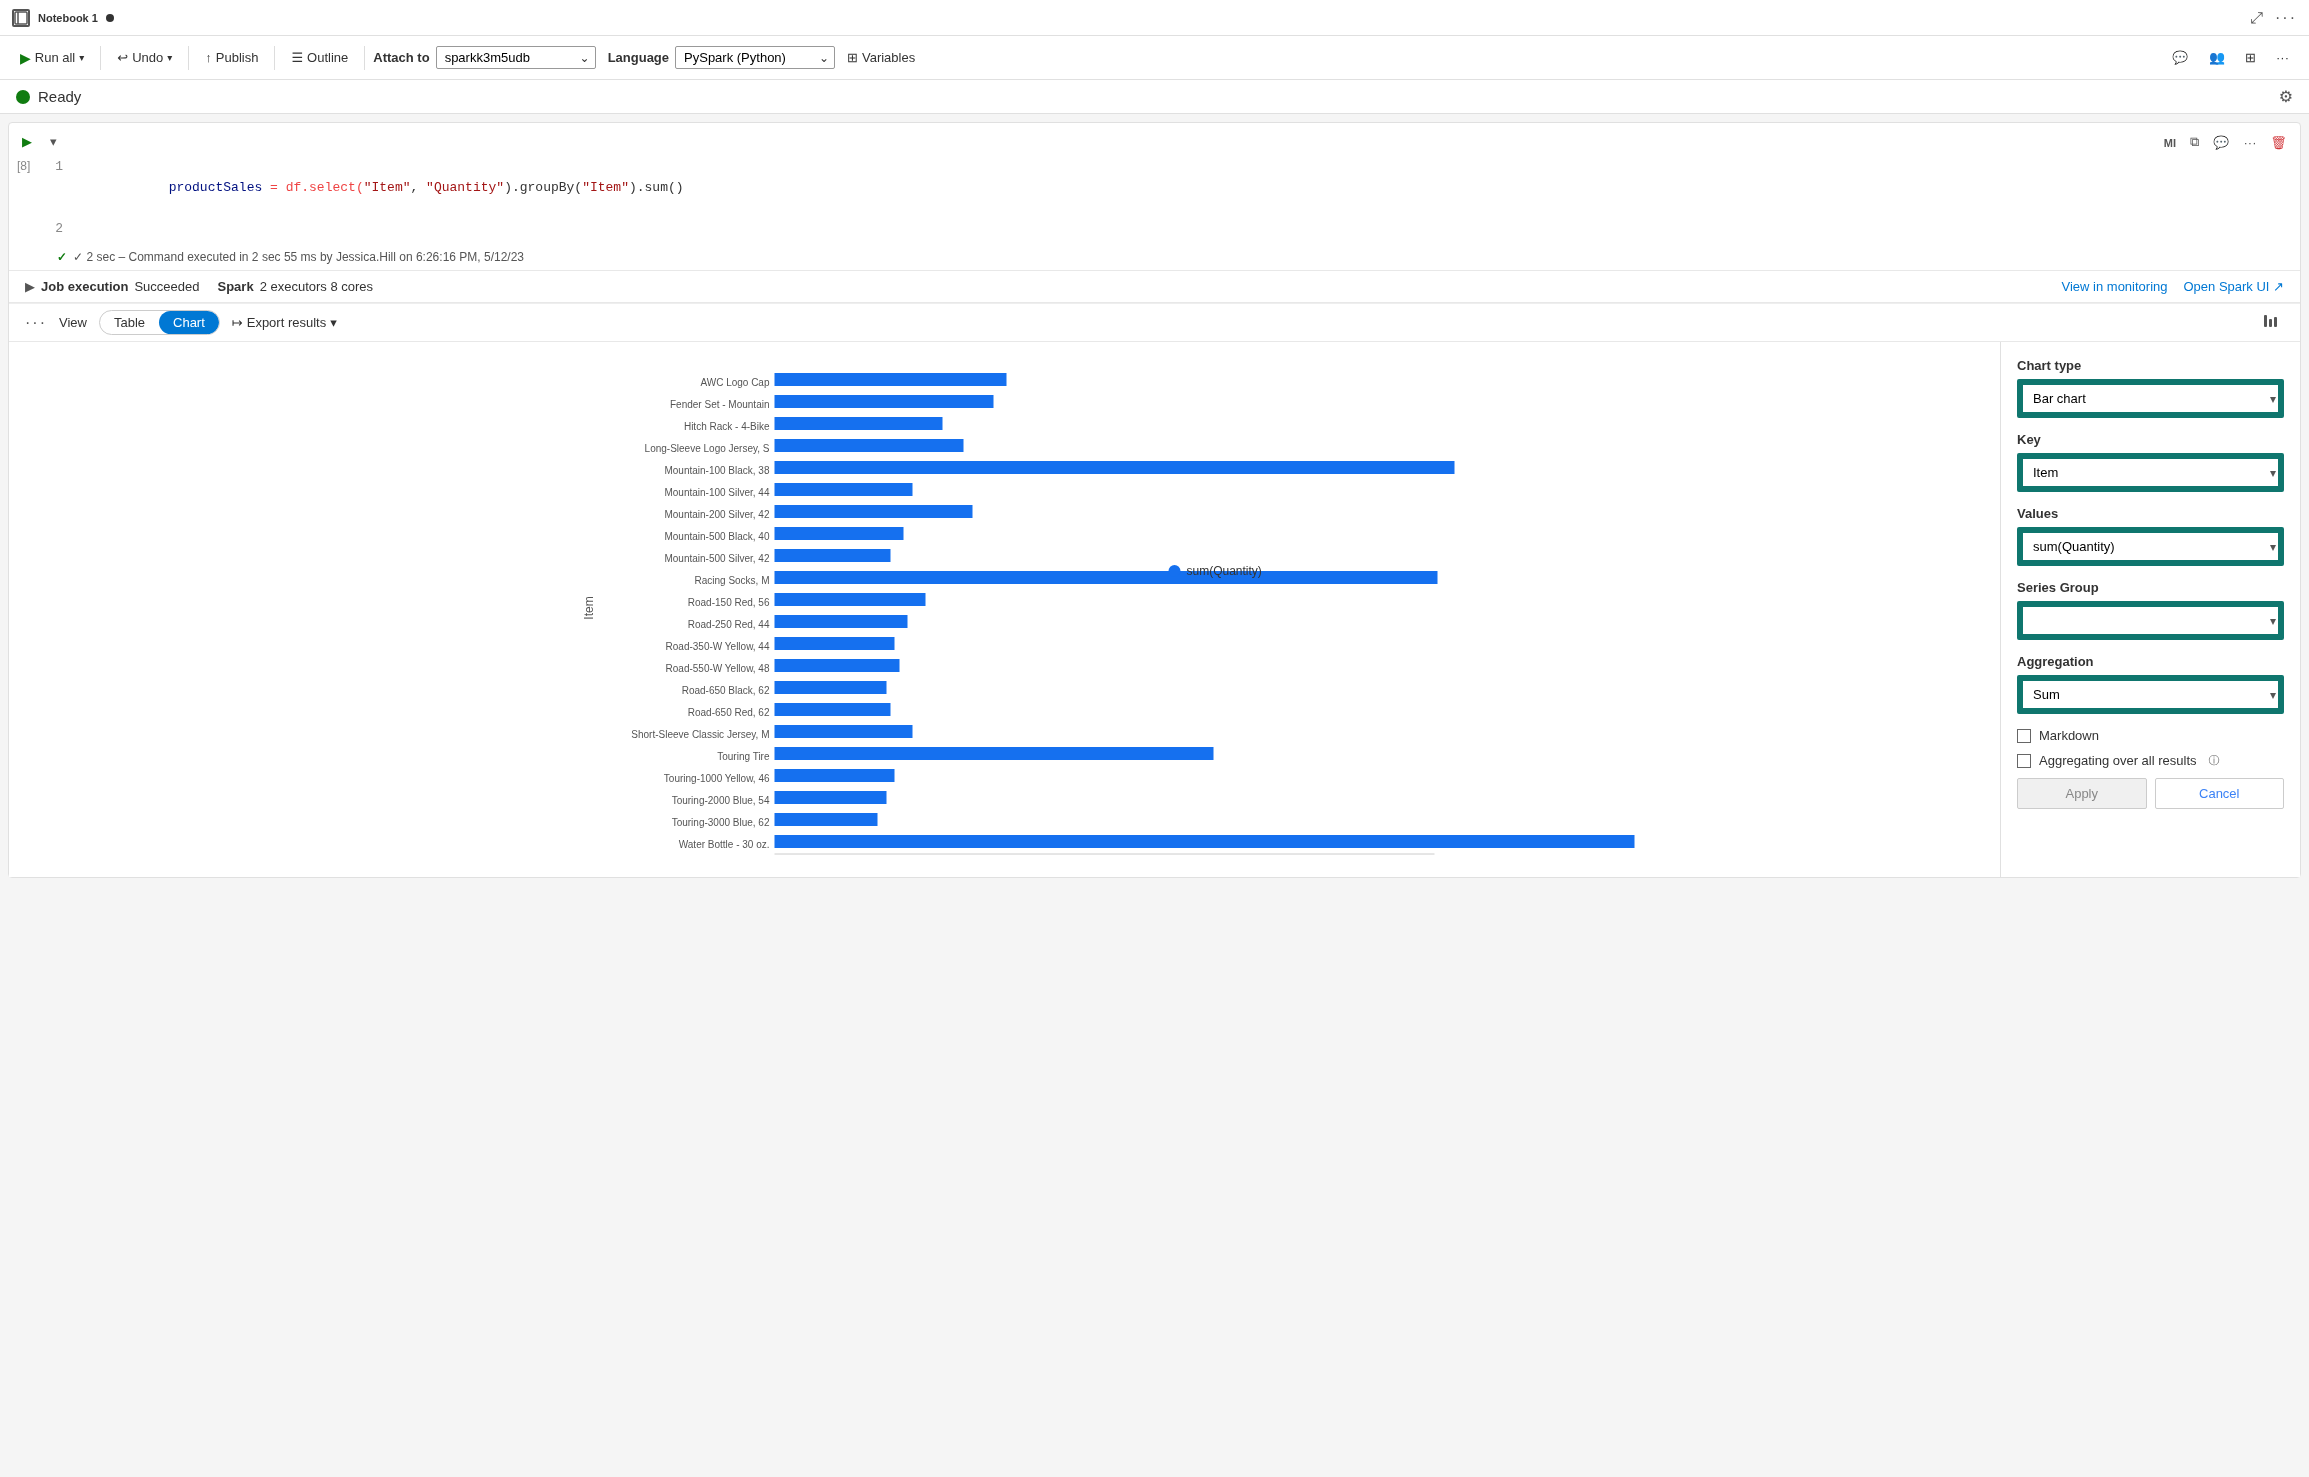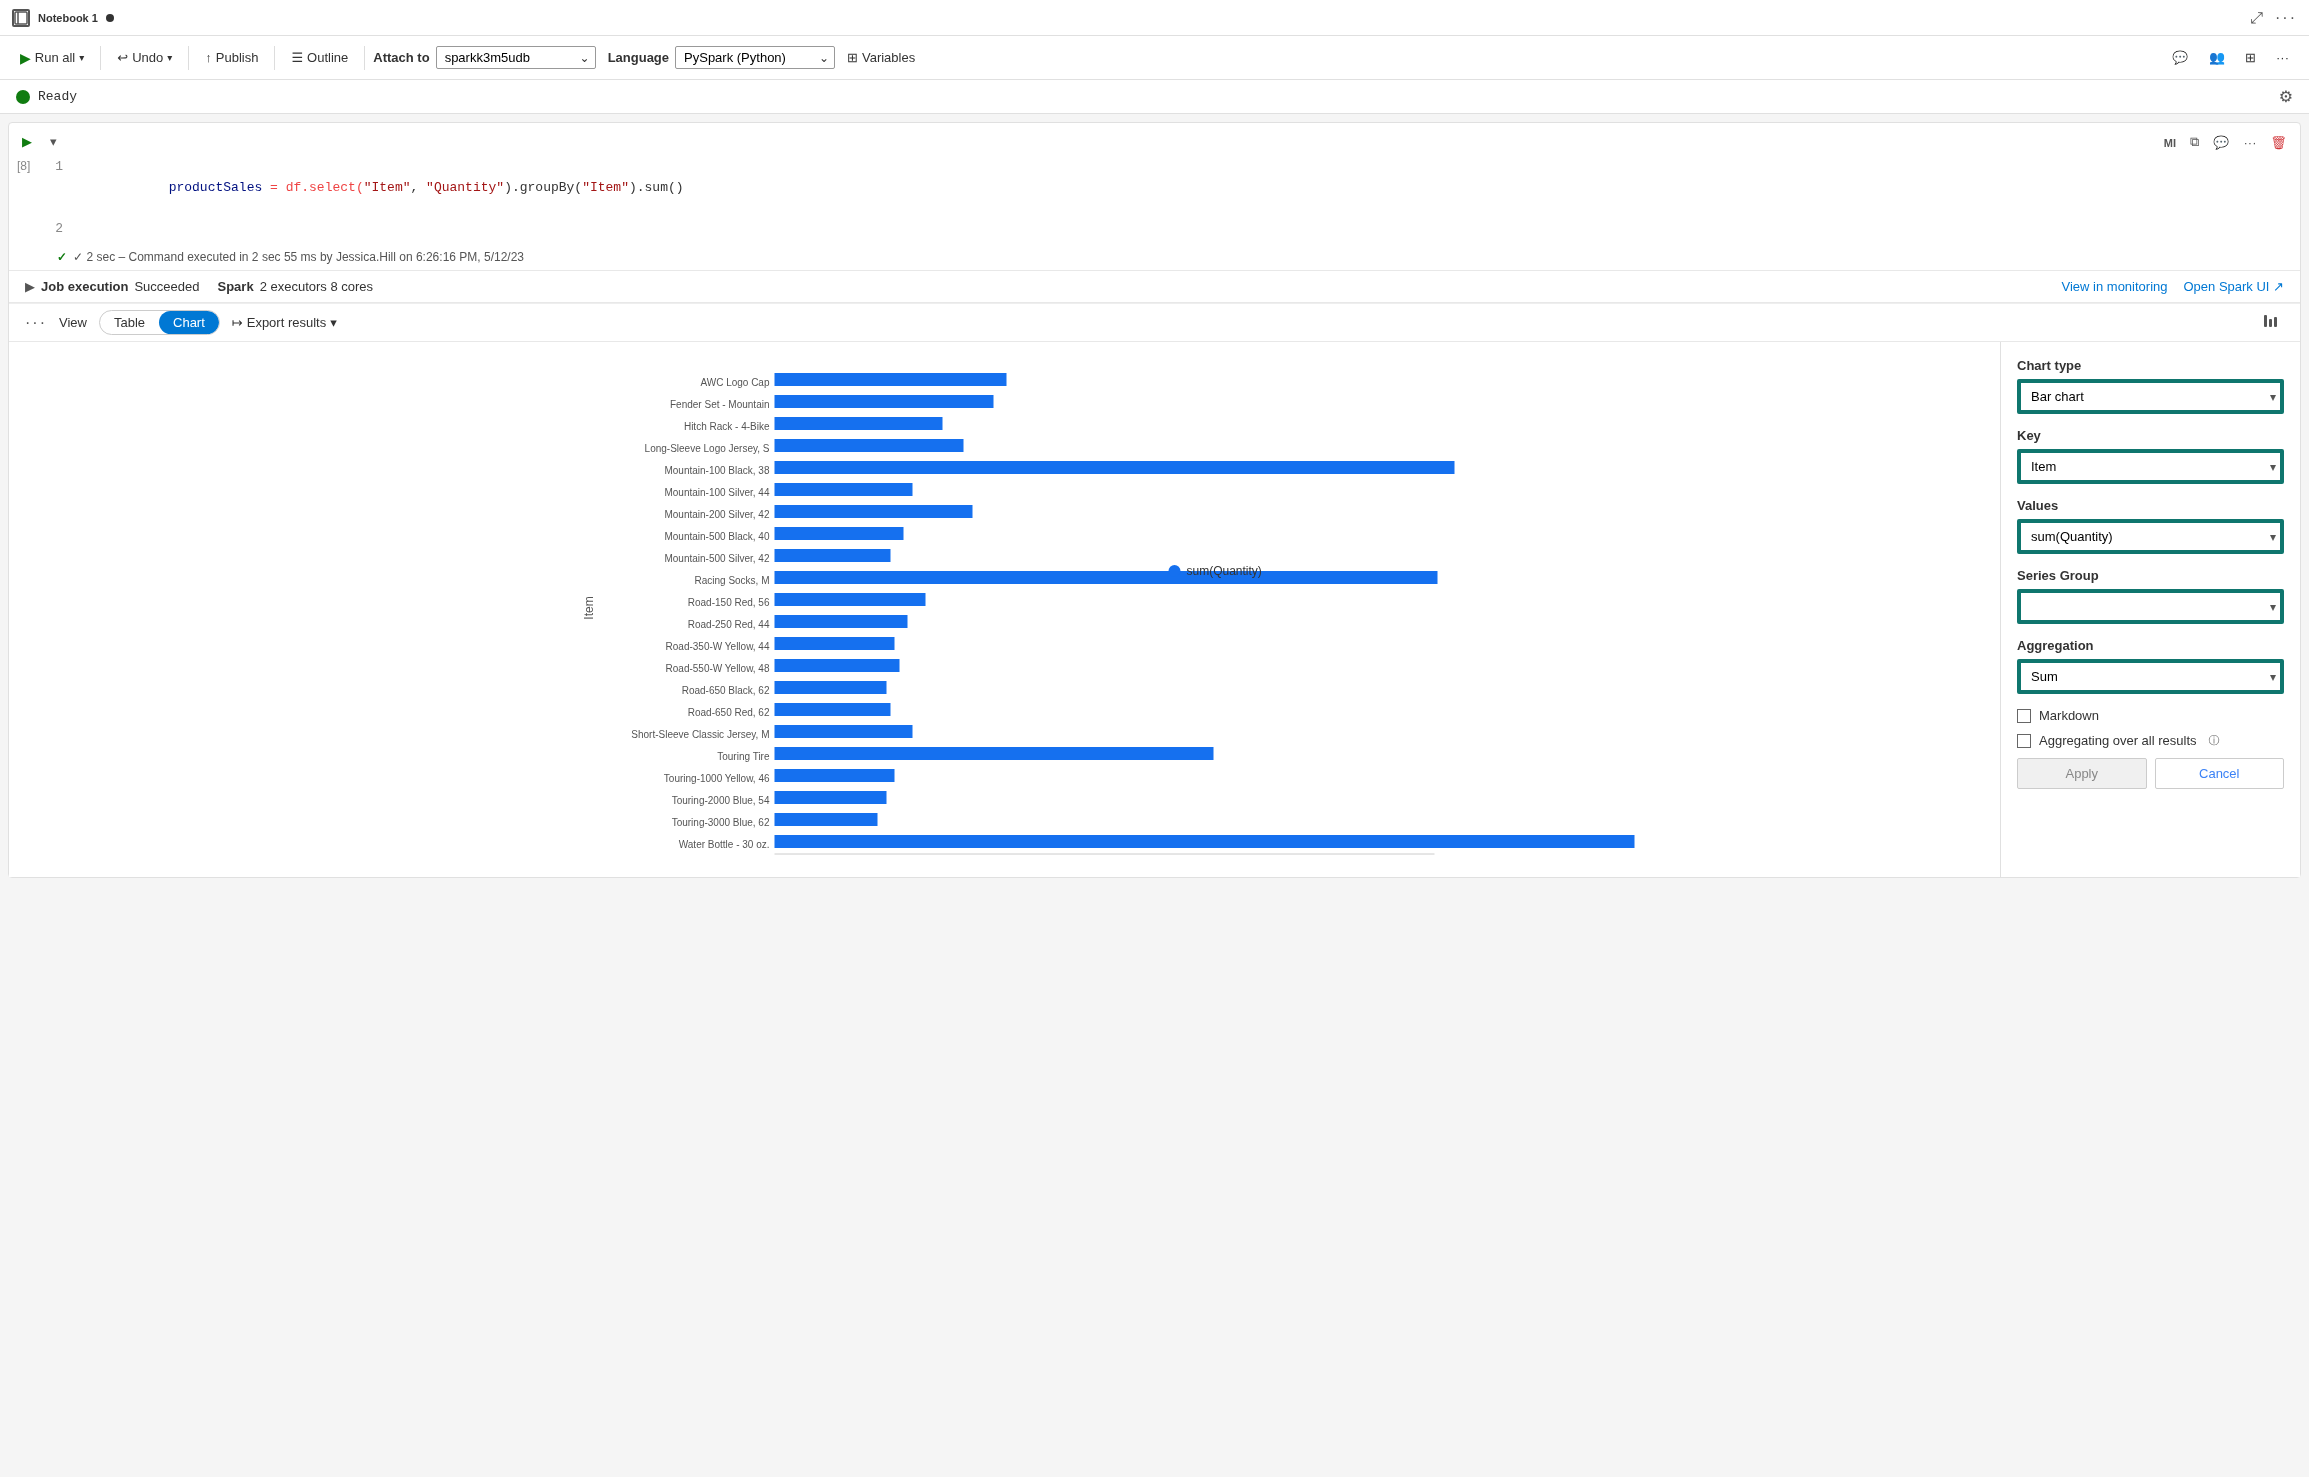--- a/index.html
+++ b/index.html
@@ -107,21 +107,21 @@
       width: 300px; border-left: 1px solid #e0e0e0; padding: 16px;
       background: #fff;
     }
 
     
     .panel-label { font-size: 13px; font-weight: 600; margin-bottom: 6px; color: #333; }
     .panel-select-wrapper {
       position: relative; margin-bottom: 14px;
     }
     .panel-select {
-      width: 100%; border: 4px solid #0f766e; border-radius: 2px;
+      width: 100%; border: 6px solid #0f766e; border-radius: 2px;
       padding: 6px 28px 6px 10px; font-size: 13px; appearance: none;
       background: #fff; cursor: pointer;
     }
     .panel-select-arrow {
       position: absolute; right: 8px; top: 50%; transform: translateY(-50%);
       pointer-events: none; font-size: 12px; color: #555;
     }
     .panel-checkbox-row { display: flex; align-items: center; gap: 8px; margin-bottom: 10px; }
     .panel-checkbox { width: 14px; height: 14px; border: 1px solid #666; cursor: pointer; appearance: none; background: #fff; }
     .panel-checkbox-label { font-size: 13px; }
@@ -224,21 +224,21 @@
   <button class="toolbar-btn">
     <span>⊞</span>
   </button>
   <button class="toolbar-btn">
     <span>···</span>
   </button>
 </div>
 
 <div class="status-bar">
   <div class="status-dot"></div>
-  <span style="font-size:13px;font-family:Liberation Mono, monospace;">Ready</span>
+  <span style="font-size:15px;">Ready</span>
   <div style="flex:1"></div>
   <span style="font-size:16px;cursor:pointer;color:#555;">⚙</span>
 </div>
 
 <div class="main-content">
 
   <div class="cell">
     <div class="cell-header">
       <button class="cell-action-btn">
         <span style="color:#107c10;">▶</span>

